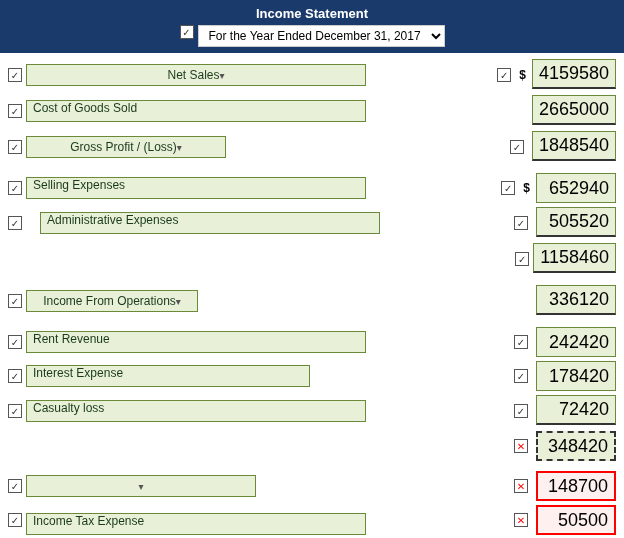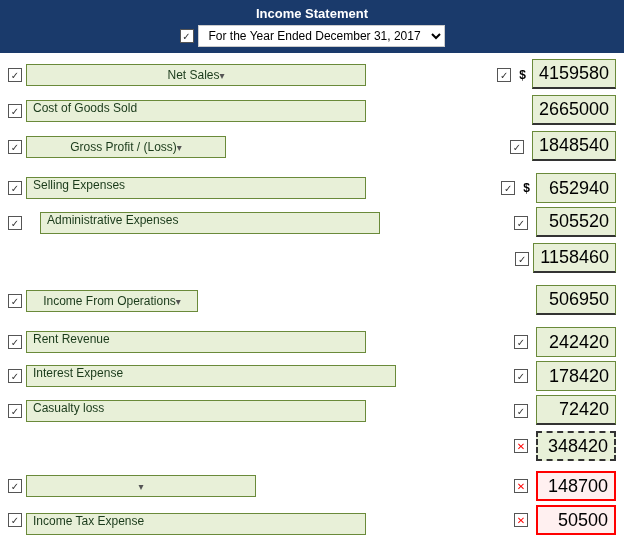--- a/index.html
+++ b/index.html
@@ -15,21 +15,21 @@
       background: #1a3a6b;
       color: white;
       text-align: center;
       padding: 6px 0 4px;
       font-weight: bold;
       font-size: 13px;
     }
     .header-sub {
       display: flex;
       justify-content: center;
-      align-items: center;
+      align-items: flex-start;
       background: #1a3a6b;
       padding-bottom: 6px;
     }
     .date-select {
       background: white;
       border: 1px solid #ccc;
       padding: 2px 6px;
       font-size: 12px;
       color: #000;
       cursor: pointer;
@@ -241,21 +241,21 @@
   <div class="row section">
     <div class="left-section">
       <div class="checkbox checked"></div>
       <div class="field-box with-arrow" style="width:172px;">
         <span>Income From Operations</span>
         <span class="arrow">▾</span>
       </div>
     </div>
     <div class="right-section">
       <div class="value-box underline-box">
-        <span>506950</span>
+        <span>336120</span>
       </div>
     </div>
   </div>
 
   <div class="spacer"></div>
 
   <div class="row section">
     <div class="left-section">
       <div class="checkbox checked"></div>
       <div class="field-box" style="width:340px;">
@@ -266,21 +266,21 @@
       <div class="checkbox checked"></div>
       <div class="value-box">
         <span>242420</span>
       </div>
     </div>
   </div>
 
   <div class="row section">
     <div class="left-section">
       <div class="checkbox checked"></div>
-      <div class="field-box" style="width:370px;">
+      <div class="field-box" style="width:284px;">
         <span>Interest Expense</span>
       </div>
     </div>
     <div class="right-section">
       <div class="checkbox checked"></div>
       <div class="value-box">
         <span>178420</span>
       </div>
     </div>
   </div>

